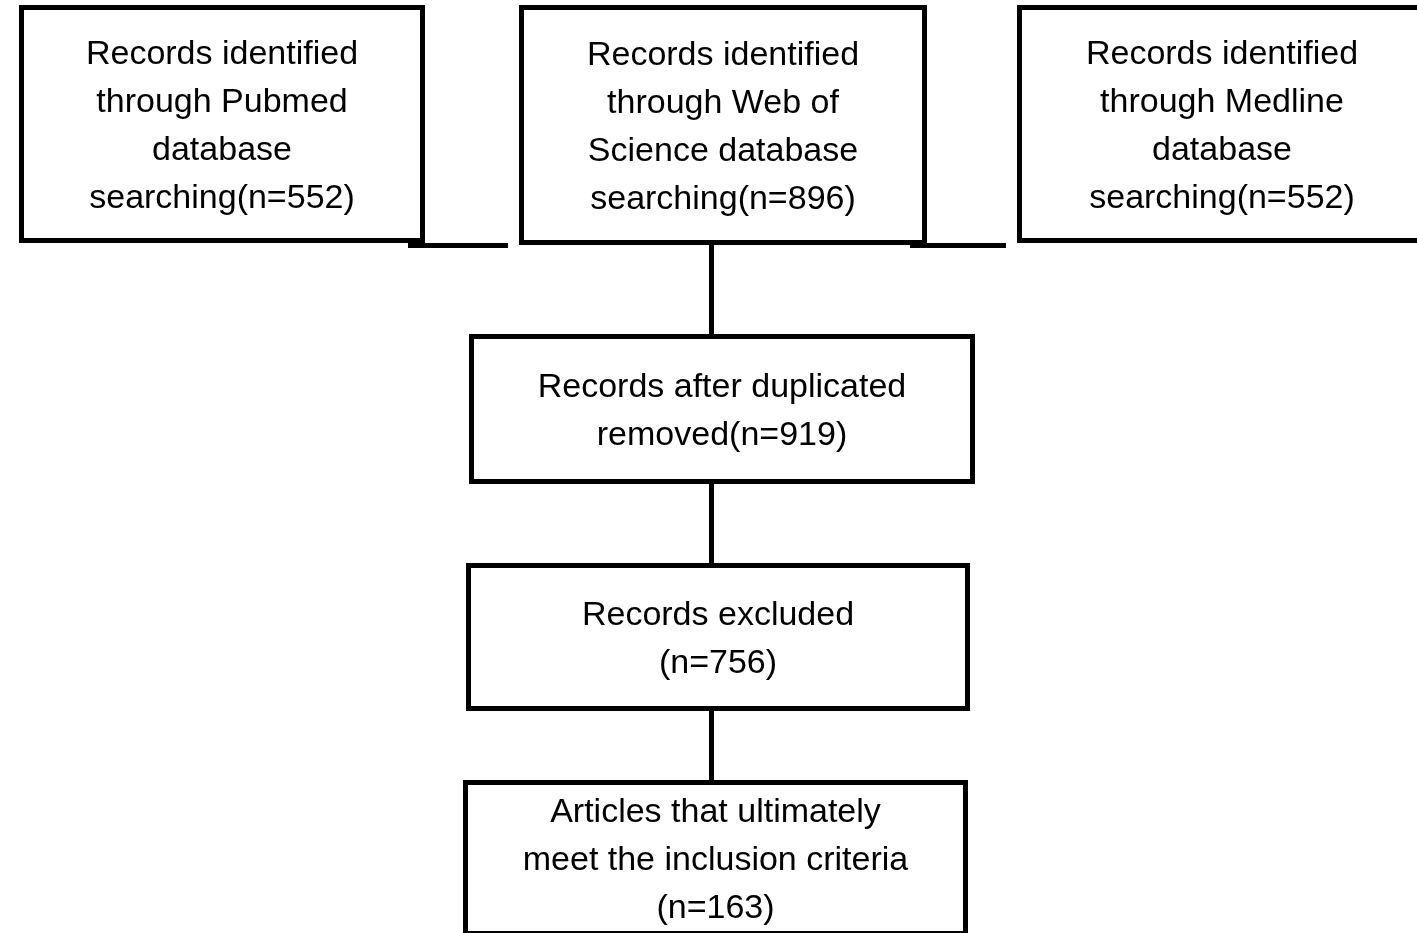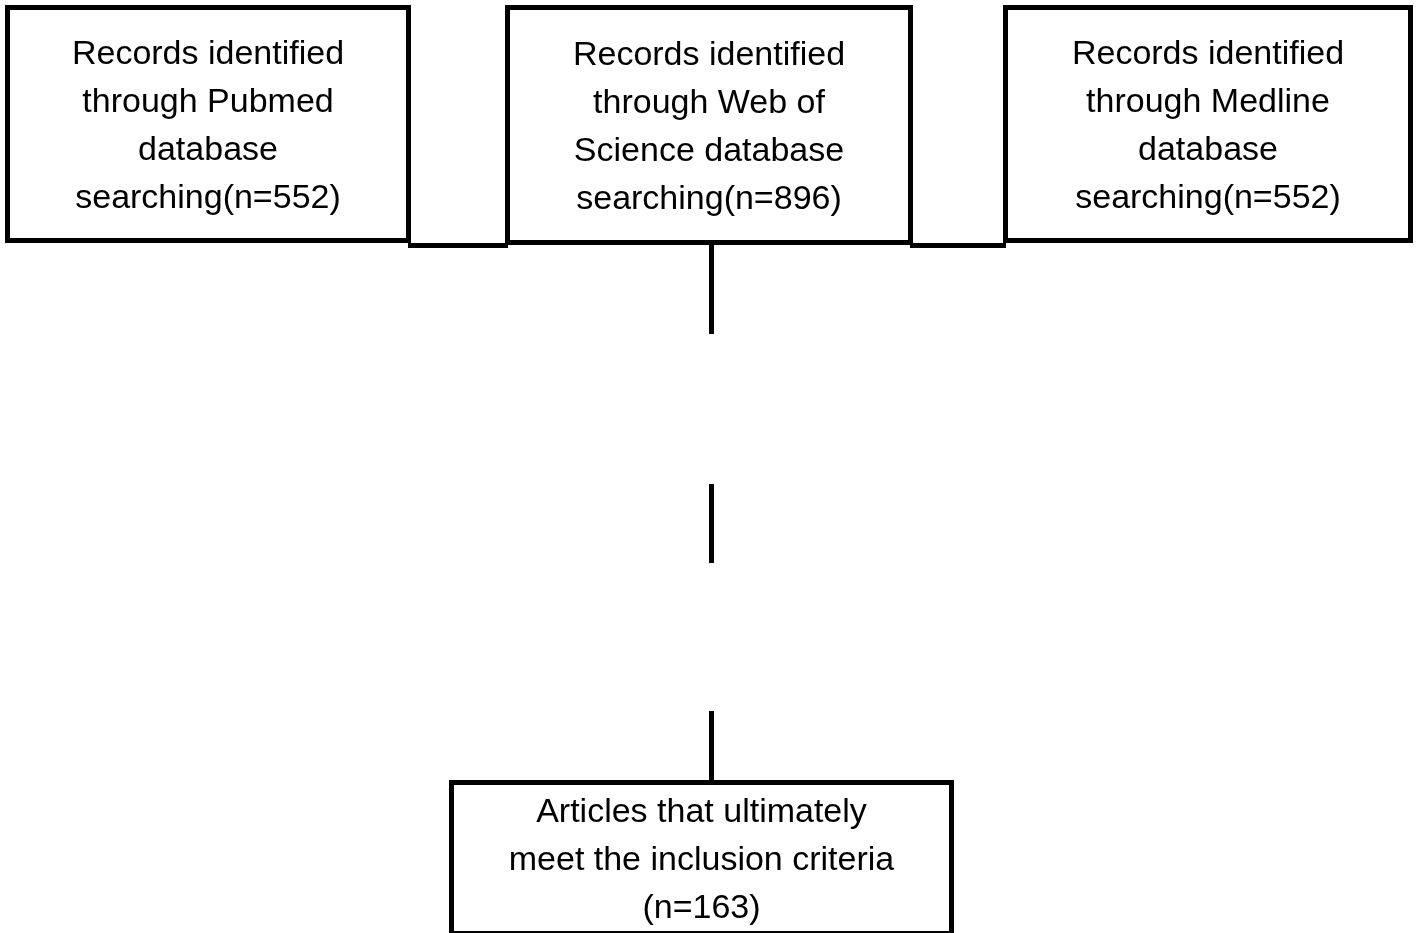--- a/index.html
+++ b/index.html
@@ -18,20 +18,21 @@
   }
   .box {
     position: absolute;
     border: 5px solid #000000;
     background: #ffffff;
     display: flex;
     align-items: center;
     justify-content: center;
     box-sizing: border-box;
     z-index: 2;
+    margin-left: 14px;
   }
   .box-text {
     white-space: pre-line;
     text-align: center;
     font-size: 34px;
     line-height: 48px;
     color: #000000;
   }
   .connector {
     position: absolute;
@@ -76,23 +77,31 @@
     <div class="box-text">Records identified
 through Medline
 database
 searching(n=552)</div>
   </div>
 
   <div class="connector conn-left-h"></div>
   <div class="connector conn-right-h"></div>
   <div class="connector conn-v1"></div>
 
+  <div class="box box-duplicates">
+    <div class="box-text">Records after duplicated
+removed(n=919)</div>
+  </div>
 
   <div class="connector conn-v2"></div>
 
+  <div class="box box-excluded">
+    <div class="box-text">Records excluded
+(n=756)</div>
+  </div>
 
   <div class="connector conn-v3"></div>
 
   <div class="box box-inclusion">
     <div class="box-text">Articles that ultimately
 meet the inclusion criteria
 (n=163)</div>
   </div>
 
 </div>

